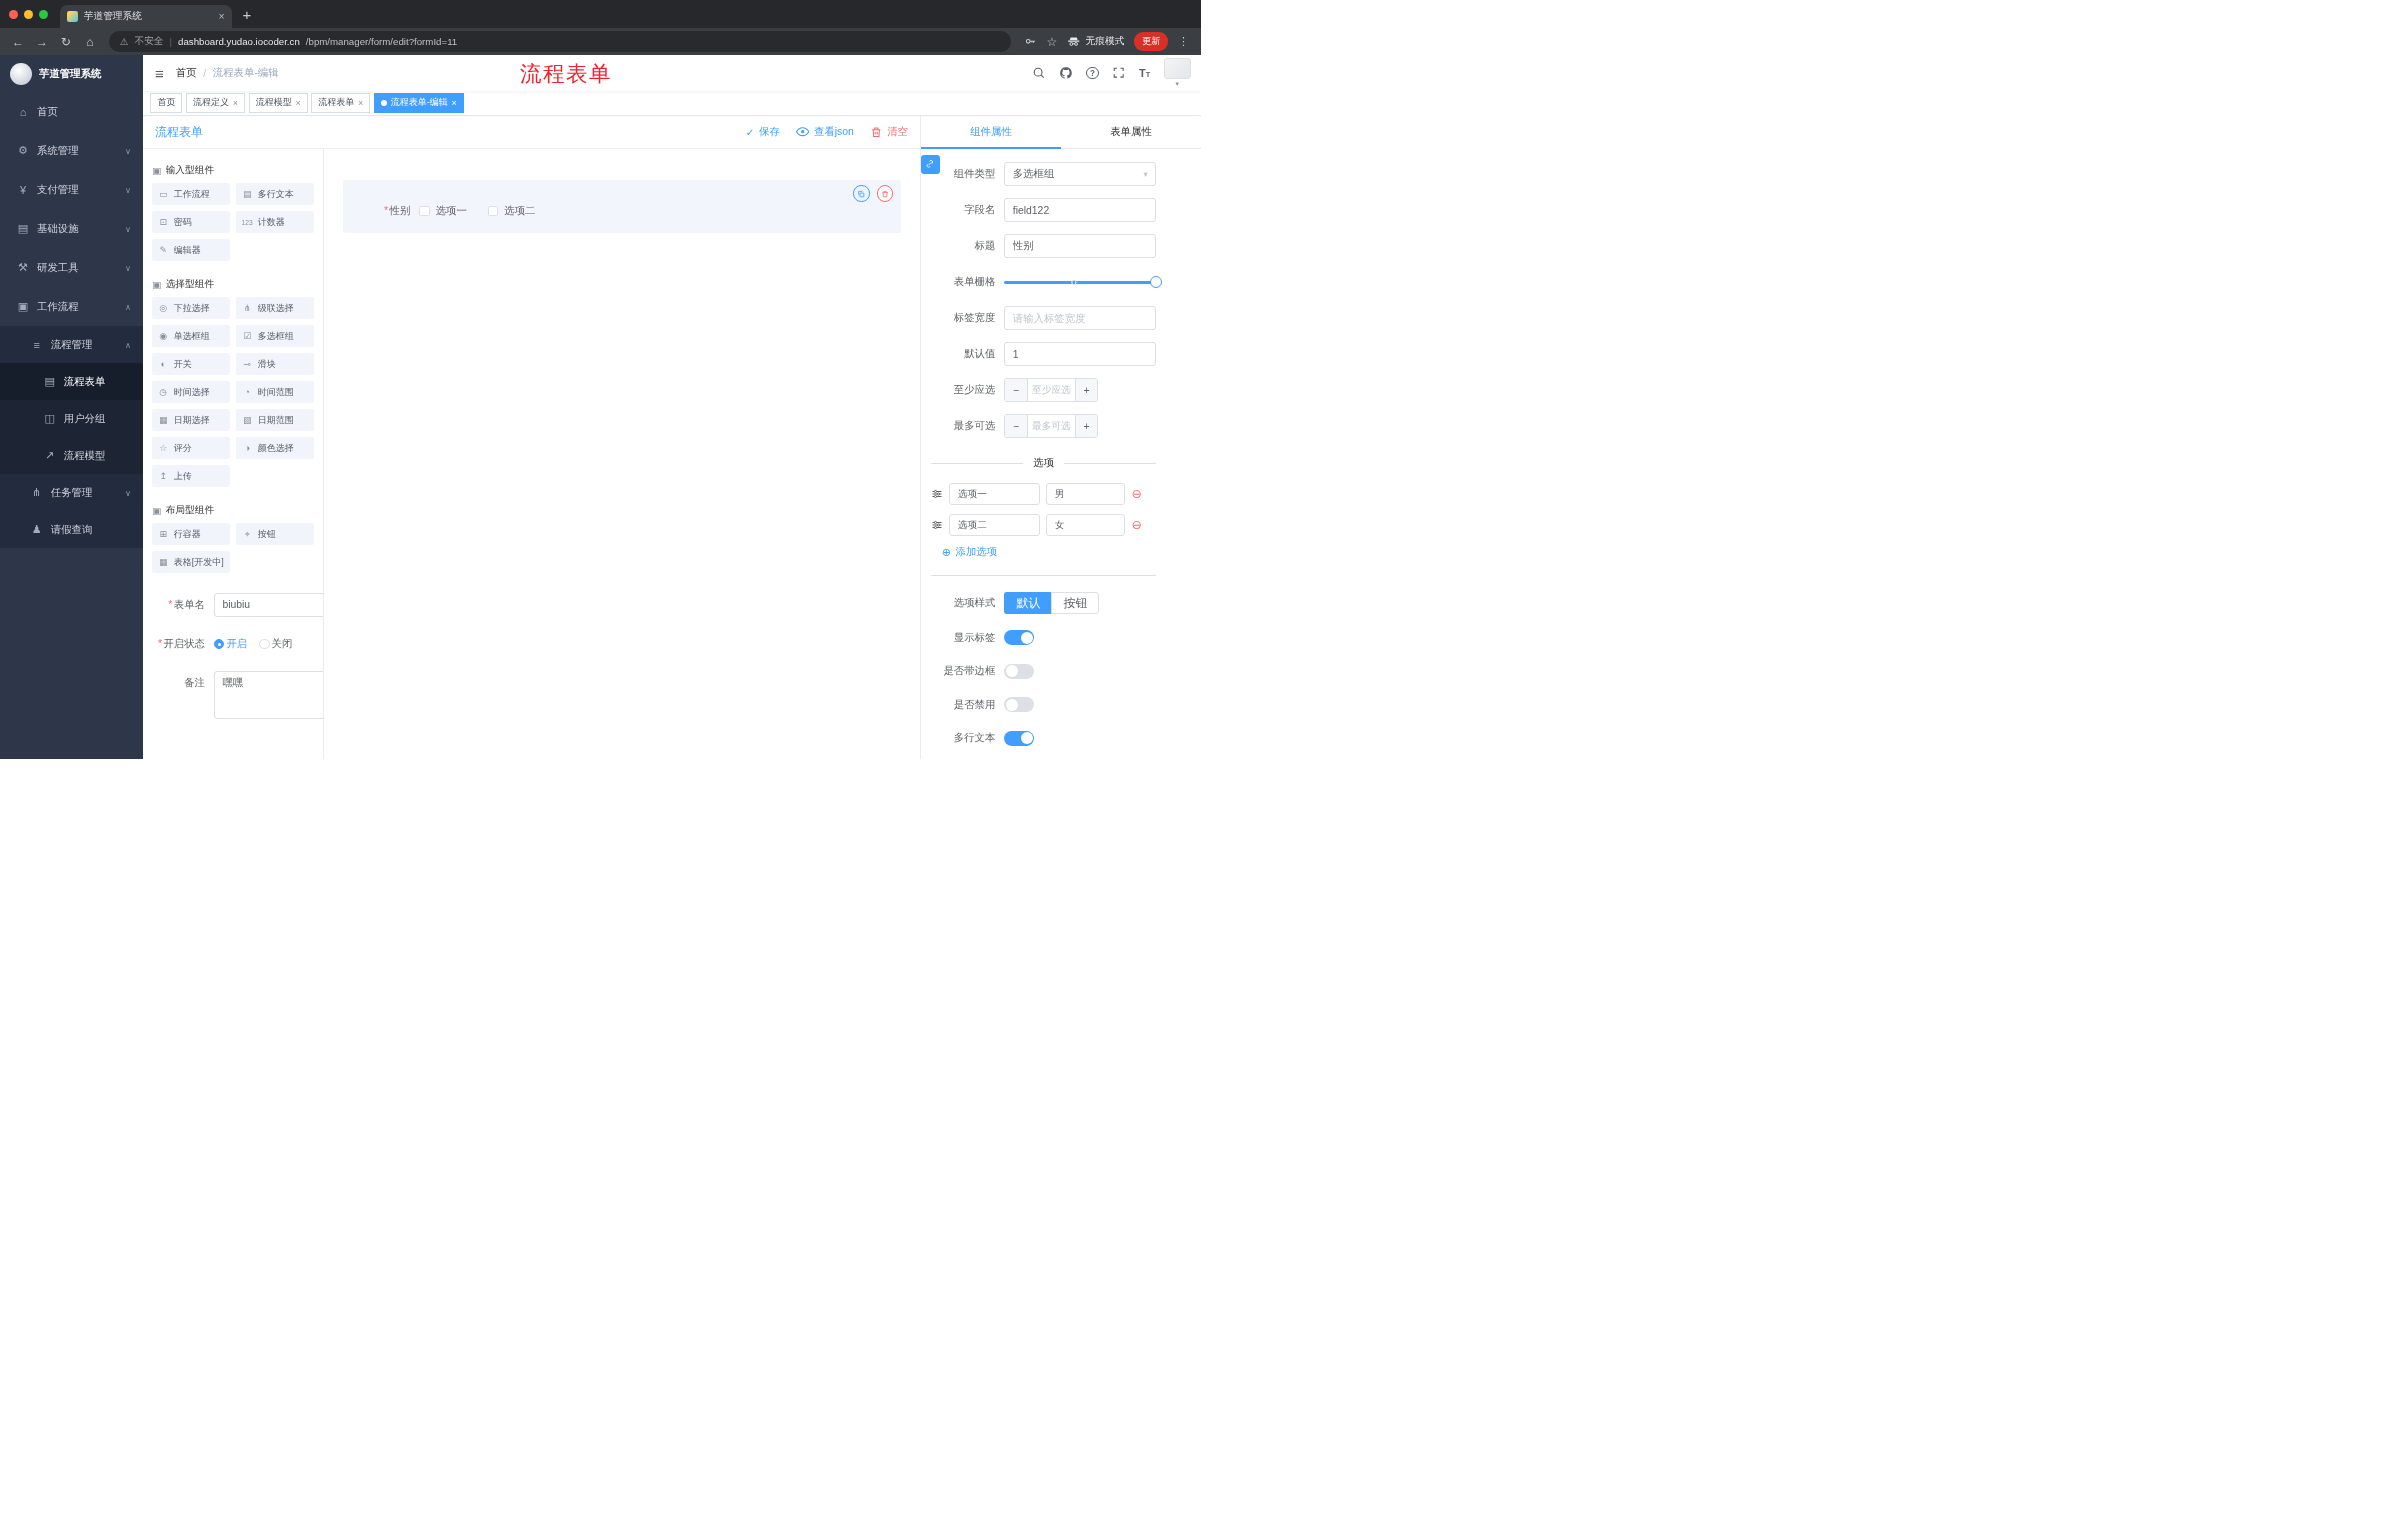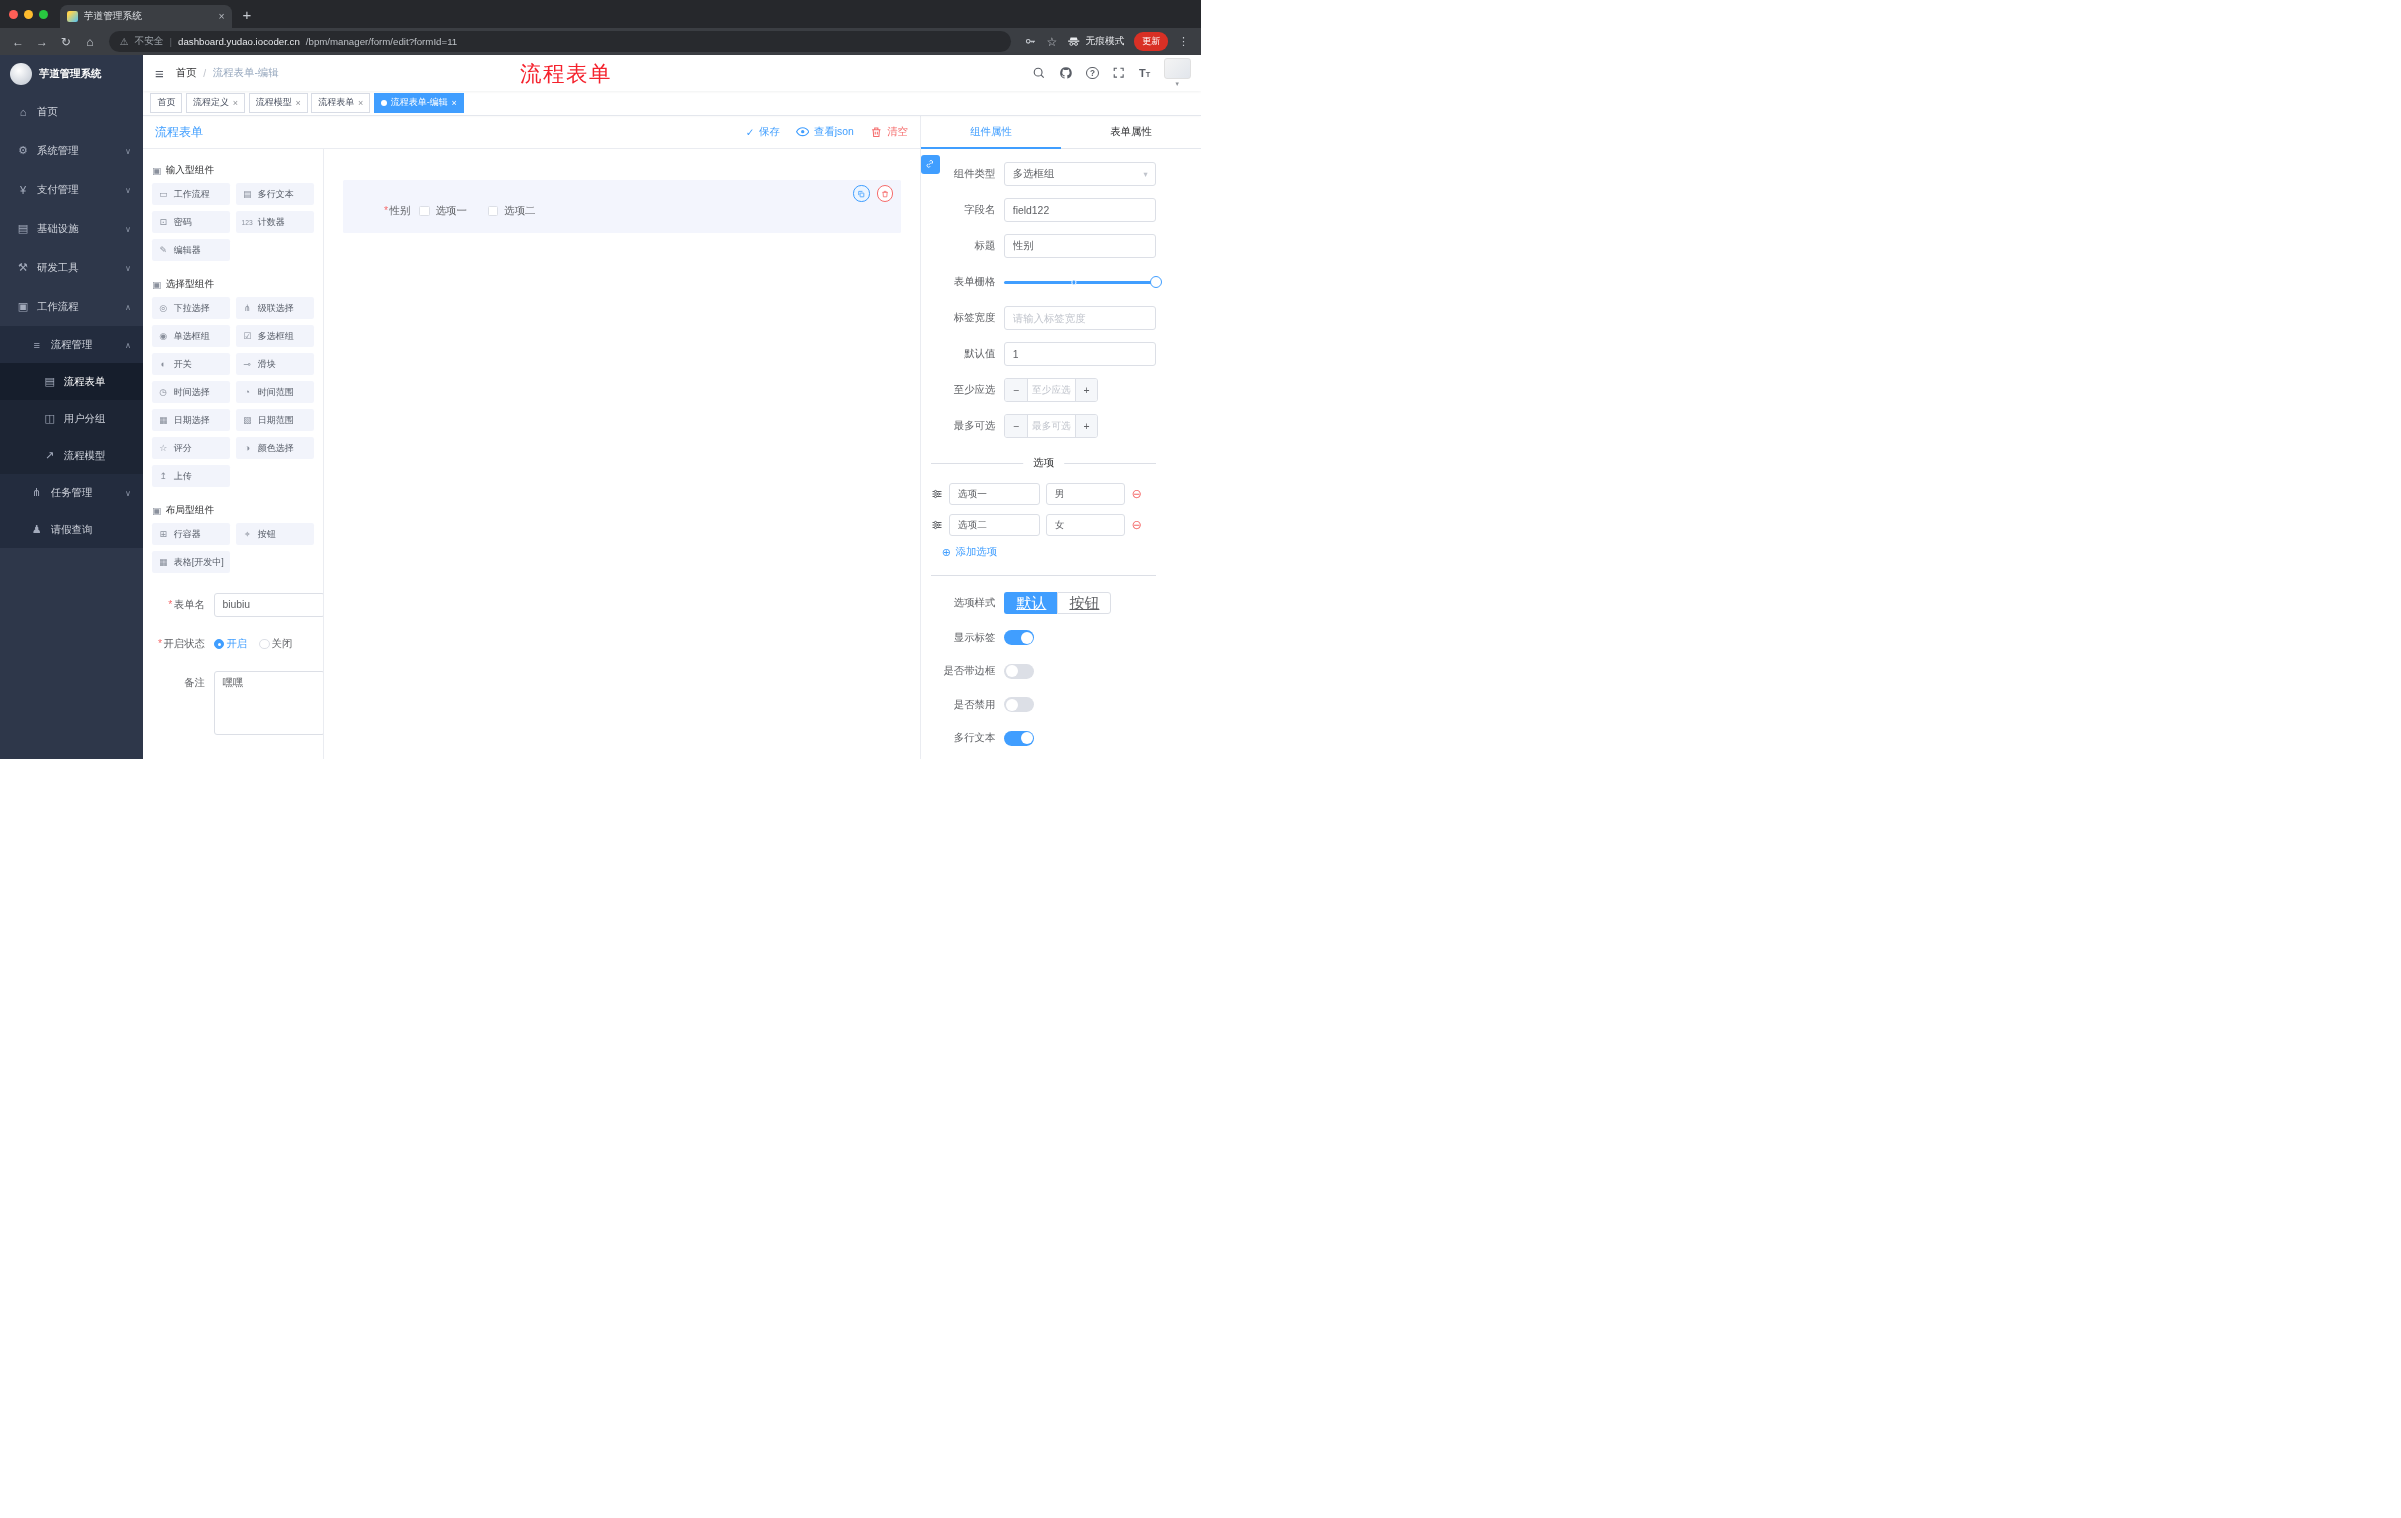--- a/index.html
+++ b/index.html
@@ -90,21 +90,21 @@
 .pitem { height:22px; background:#f2f4fb; border-radius:2.2px; display:flex; align-items:center; gap:4.5px; padding:0 5.2px; font-size:9px; color:#555b66; cursor:grab; overflow:hidden; white-space:nowrap; }
 .pitem .pico { color:#8a909c; font-size:9px; width:12px; text-align:center; flex:none; }
 .pal-form { margin-top:19.3px; }
 .pf-row { display:flex; margin-bottom:15px; }
 .pf-label { width:53px; text-align:right; font-size:10.4px; color:#606266; padding-top:5.2px; flex:none; }
 .req { color:#f56c6c; margin-right:1.5px; }
 .pf-ctrl { margin-left:9px; }
 .inp { height:24px; border:0.7px solid #dcdfe6; border-radius:3px; padding:0 7.4px; font-size:10.4px; color:#606266; background:#fff; font-family:inherit; outline:none; }
 .inp::placeholder { color:#c0c4cc; }
 .pf-ctrl .inp { width:111px; }
-.pf-ctrl textarea.inp { width:111px; height:64px; padding:4.5px 7.4px; resize:none;font-family:Liberation Mono, monospace; }
+.pf-ctrl textarea.inp { width:111px; height:48px; padding:4.5px 7.4px; resize:none;font-family:Liberation Mono, monospace; }
 .radio-row { display:flex; align-items:center; gap:12px; height:24px; }
 .radio { display:flex; align-items:center; gap:2px; font-size:10.4px; color:#606266; cursor:pointer; }
 .rdot { width:10.4px; height:10.4px; border-radius:50%; border:0.7px solid #dcdfe6; background:#fff; position:relative; flex:none; }
 .radio.sel { color:#409eff; }
 .radio.sel .rdot { border-color:#409eff; background:#409eff; }
 .radio.sel .rdot::after { content:""; position:absolute; left:3px; top:3px; width:3px; height:3px; border-radius:50%; background:#fff; }
 
 
 .canvas { flex:1; padding:16.3px 19.3px; min-width:0; overflow:hidden; }
 .fld-row { display:flex; align-items:center; }
@@ -147,21 +147,21 @@
 .hr { height:0.7px; background:#dcdfe6; margin:16.3px 0 15px; }
 .opt-row { display:flex; align-items:center; gap:6px; margin-bottom:9px; }
 .opt-handle { color:#606266; flex:none; cursor:grab; display:flex; }
 .opt-row .inp { height:22px; font-size:9.7px; }
 .opt-inp1 { width:91px; }
 .opt-inp2 { width:79px; }
 .opt-del { color:#f56c6c; font-size:12.6px; line-height:1; cursor:pointer; flex:none; }
 .add-opt { display:flex; align-items:center; gap:4.5px; color:#409eff; font-size:10.4px; margin:4.5px 0 1.5px 10.4px; cursor:pointer; }
 .add-opt .plus { font-size:11px; }
 .seg { display:flex; }
-.seg-btn { height:22px; padding:0 11px; display:flex; align-items:center; font-size:15px; cursor:pointer; border:0.7px solid #dcdfe6; background:#fff; color:#606266;text-decoration:underline; }
+.seg-btn { height:22px; padding:0 11px; display:flex; align-items:center; font-size:12px; cursor:pointer; border:0.7px solid #dcdfe6; background:#fff; color:#606266; }
 .seg-btn.first { border-radius:3px 0 0 3px; border-right:none; }
 .seg-btn.last { border-radius:0 3px 3px 0; }
 .seg-btn.on { background:#409eff; border-color:#409eff; color:#fff; }
 .trow { display:flex; align-items:center; margin-bottom:12.6px; min-height:21px; }
 .switch { width:30px; height:15px; border-radius:7.4px; position:relative; margin-left:9px; cursor:pointer; flex:none; }
 .switch.on { background:#409eff; }
 .switch.off { background:#dcdfe6; }
 .switch .knob { position:absolute; top:1.5px; width:12px; height:12px; border-radius:50%; background:#fff; }
 .switch.on .knob { right:1.5px; }
 .switch.off .knob { left:1.5px; }

